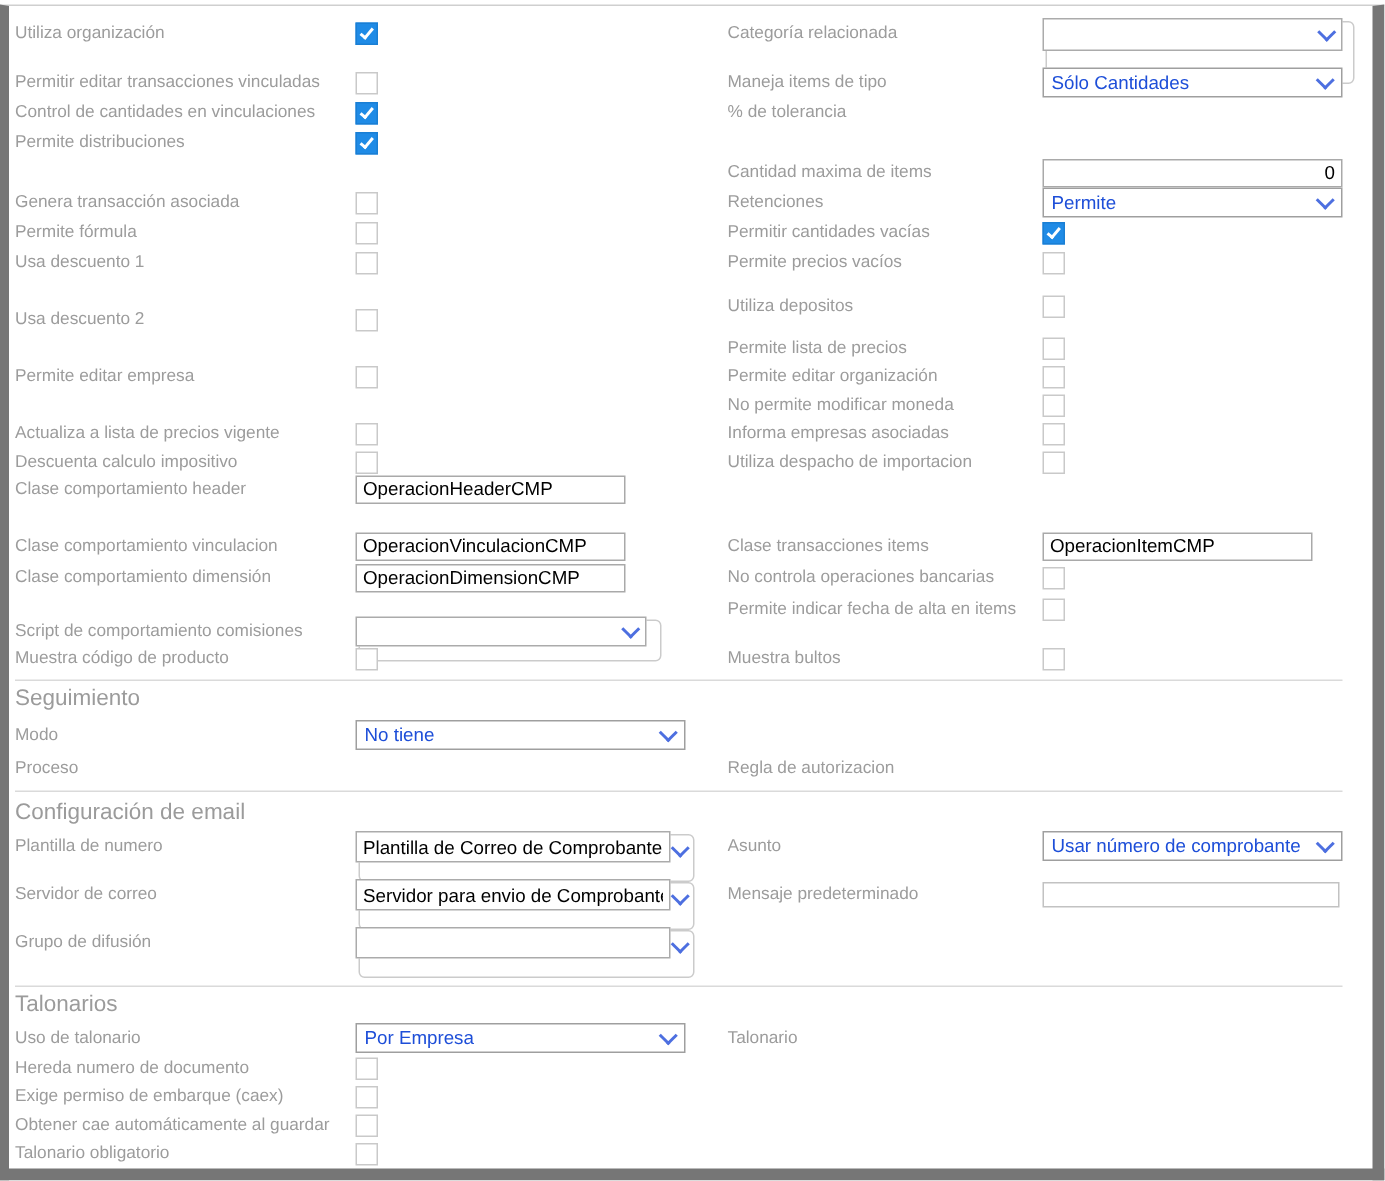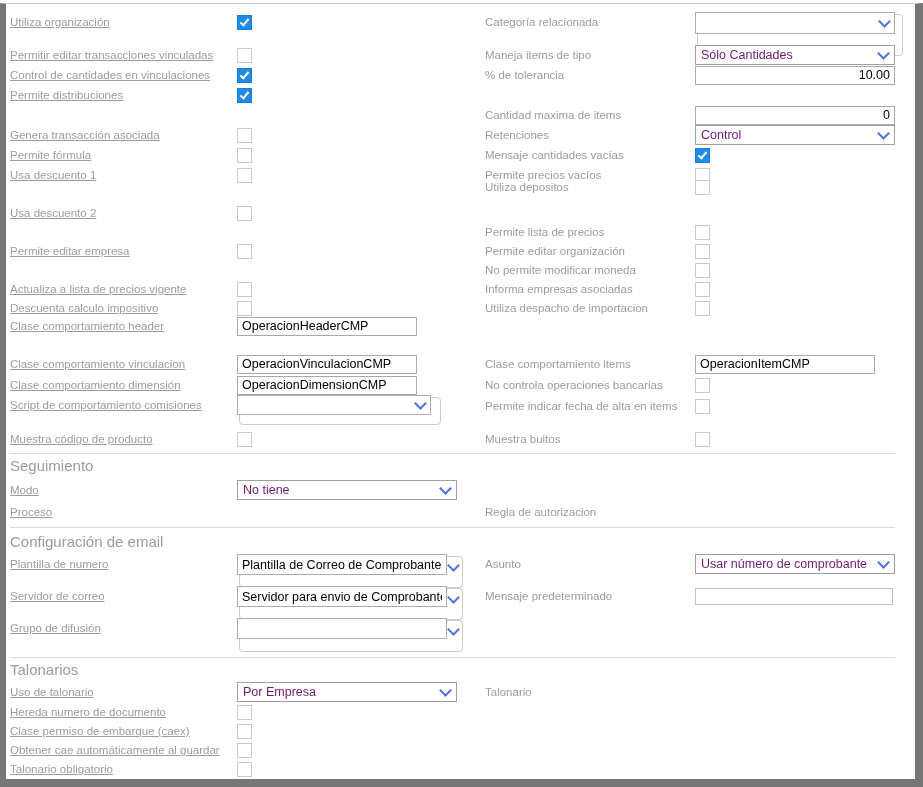--- a/index.html
+++ b/index.html
@@ -5,40 +5,40 @@
   html,body { margin:0; padding:0; background:#fff; }
   body { width:923px; height:787px; font-family:"Liberation Sans", sans-serif; }
   .frame {
     box-sizing:border-box; margin-top:3px; width:923px; height:784px;
     border-top:1px solid #cfcfcf; border-left:6px solid #767676;
     border-right:8px solid #767676; border-bottom:8px solid #767676;
     background:#fff; position:relative;
   }
   .content { position:relative; width:100%; height:100%; }
   .row { position:absolute; display:flex; align-items:center; height:18px; }
-  .rl { left:4px; }  .rl .lbl { width:227px; flex:none;text-decoration:underline; }
+  .rl { left:4px; }  .rl .lbl { width:227px; flex:none; }
   .rr { left:479px; } .rr .lbl { width:210px; flex:none; }
   .lbl { color:#9c9c9c; font-size:11.5px; white-space:nowrap; overflow:hidden; }
   .sect { position:absolute; left:4px; font-size:15px; color:#9b9b9b; white-space:nowrap; }
   .hr { position:absolute; left:4px; width:885px; border-top:1px solid #dadada; height:0; }
 
   .cb { width:13px; height:13px; border:1px solid #c9c9c9; background:#fff; flex:none; position:relative; cursor:pointer; }
   .cb.checked { background:#1f8be6; border-color:#1a7fd4; }
   .cb.checked::after { content:''; position:absolute; left:4px; top:1px; width:3px; height:7px;
     border-right:2px solid #fff; border-bottom:2px solid #fff; transform:rotate(40deg); }
 
   .ti { box-sizing:border-box; border:1px solid #a9a9a9; height:19px; background:#fff;
         font-family:"Liberation Sans", sans-serif; font-size:12.5px; padding:0 4px; color:#000; }
   .ti-l { width:180px; }
   .ti-num { width:200px; text-align:right; }
   .ti-mail { width:198px; height:17px; border-color:#c2c2c2; }
 
   .sel { box-sizing:border-box; border:1px solid #9f9f9f; height:20px; background:#fff;
          display:flex; align-items:center; justify-content:space-between; padding:0 5px;
-         font-size:12.5px; color:#701a75; cursor:pointer; }
+         font-size:12.5px; color:#1d4ed8; cursor:pointer; }
   .sel-l { width:220px; } .sel-r { width:200px; }
   .selval { white-space:nowrap; overflow:hidden; }
 
   .chev { width:7px; height:7px; border-left:2px solid #4d6fe0; border-bottom:2px solid #4d6fe0;
           transform:rotate(-45deg); flex:none; margin:-3px 1px 0 6px; }
   .chev-abs { position:absolute; top:7px; margin:0; }
 
   .fk { position:relative; height:20px; flex:none; cursor:pointer; }
   .fk .outer { position:absolute; left:2px; top:2px; border:1px solid #cbcbcb; border-radius:4px; background:#fff; }
   .fk .inner { position:absolute; left:0; top:0; border:1px solid #ababab; background:#fff;
@@ -103,21 +103,21 @@
     <input class="ti ti-l" value="OperacionHeaderCMP" style="">
   </div>
   <div class="row rl" style="top:351px">
     <span class="lbl">Clase comportamiento vinculacion</span>
     <input class="ti ti-l" value="OperacionVinculacionCMP" style="">
   </div>
   <div class="row rl" style="top:372px">
     <span class="lbl">Clase comportamiento dimensión</span>
     <input class="ti ti-l" value="OperacionDimensionCMP" style="">
   </div>
-  <div class="row rl" style="top:392px">
+  <div class="row rl" style="top:408px">
     <span class="lbl">Script de comportamiento comisiones</span>
     <div class="fk fk-script">
       <span class="outer"></span>
       <span class="inner">
             <span class="selval"></span>
             <span class="chev"></span>
           </span>
     </div>
   </div>
   <div class="row rl" style="top:426px">
@@ -137,42 +137,41 @@
   </div>
   <div class="row rr" style="top:42px">
     <span class="lbl">Maneja items de tipo</span>
     <div class="sel sel-r">
       <span class="selval">Sólo Cantidades</span>
       <span class="chev"></span>
     </div>
   </div>
   <div class="row rr" style="top:62px">
     <span class="lbl">% de tolerancia</span>
-    <input class="ti ti-num" value="10.00" style="">
   </div>
   <div class="row rr" style="top:102px">
     <span class="lbl">Cantidad maxima de items</span>
     <input class="ti ti-num" value="0" style="">
   </div>
   <div class="row rr" style="top:122px">
     <span class="lbl">Retenciones</span>
     <div class="sel sel-r">
-      <span class="selval">Control</span>
+      <span class="selval">Permite</span>
       <span class="chev"></span>
     </div>
   </div>
   <div class="row rr" style="top:142px">
-    <span class="lbl">Mensaje cantidades vacías</span>
+    <span class="lbl">Permitir cantidades vacías</span>
     <span class="cb checked"></span>
   </div>
   <div class="row rr" style="top:162px">
     <span class="lbl">Permite precios vacíos</span>
     <span class="cb"></span>
   </div>
-  <div class="row rr" style="top:174px">
+  <div class="row rr" style="top:191px">
     <span class="lbl">Utiliza depositos</span>
     <span class="cb"></span>
   </div>
   <div class="row rr" style="top:219px">
     <span class="lbl">Permite lista de precios</span>
     <span class="cb"></span>
   </div>
   <div class="row rr" style="top:238px">
     <span class="lbl">Permite editar organización</span>
     <span class="cb"></span>
@@ -183,21 +182,21 @@
   </div>
   <div class="row rr" style="top:276px">
     <span class="lbl">Informa empresas asociadas</span>
     <span class="cb"></span>
   </div>
   <div class="row rr" style="top:295px">
     <span class="lbl">Utiliza despacho de importacion</span>
     <span class="cb"></span>
   </div>
   <div class="row rr" style="top:351px">
-    <span class="lbl">Clase comportamiento items</span>
+    <span class="lbl">Clase transacciones items</span>
     <input class="ti ti-l" value="OperacionItemCMP" style="">
   </div>
   <div class="row rr" style="top:372px">
     <span class="lbl">No controla operaciones bancarias</span>
     <span class="cb"></span>
   </div>
   <div class="row rr" style="top:393px">
     <span class="lbl">Permite indicar fecha de alta en items</span>
     <span class="cb"></span>
   </div>
@@ -276,21 +275,21 @@
     </div>
   </div>
   <div class="row rr" style="top:679px">
     <span class="lbl">Talonario</span>
   </div>
   <div class="row rl" style="top:699px">
     <span class="lbl">Hereda numero de documento</span>
     <span class="cb"></span>
   </div>
   <div class="row rl" style="top:718px">
-    <span class="lbl">Clase permiso de embarque (caex)</span>
+    <span class="lbl">Exige permiso de embarque (caex)</span>
     <span class="cb"></span>
   </div>
   <div class="row rl" style="top:737px">
     <span class="lbl">Obtener cae automáticamente al guardar</span>
     <span class="cb"></span>
   </div>
   <div class="row rl" style="top:756px">
     <span class="lbl">Talonario obligatorio</span>
     <span class="cb"></span>
   </div>

